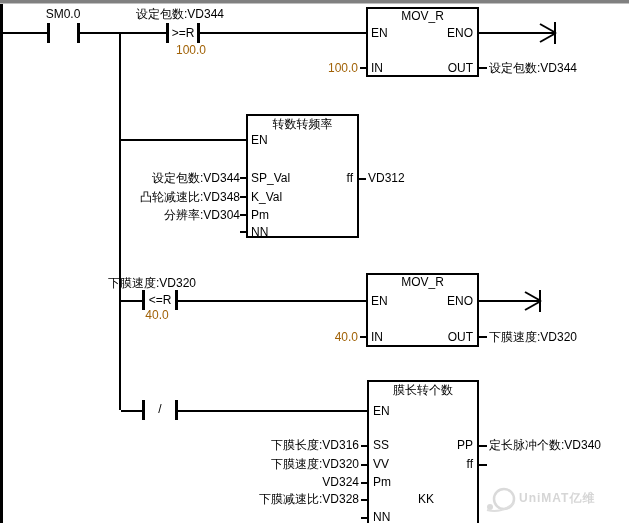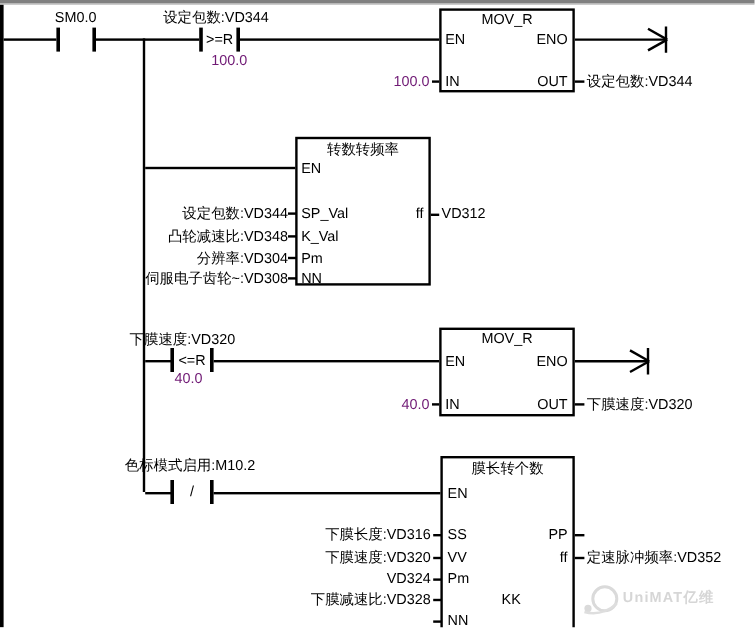--- a/index.html
+++ b/index.html
@@ -8,21 +8,21 @@
     overflow:hidden;font-family:"Liberation Sans","DejaVu Sans",sans-serif;
     color:#000;
   }
   .abs{position:absolute;}
   .wire{position:absolute;background:#000;}
   .bar{position:absolute;width:3px;height:20px;background:#000;}
   .box{position:absolute;border:2px solid #000;background:#fff;box-sizing:border-box;}
   .t{position:absolute;font-size:12px;line-height:14px;white-space:nowrap;text-align:right;}
   .tc{text-align:center;}
   .tr{}
-  .olive{color:#701a75;}
+  .olive{color:#a16207;}
   .tick{position:absolute;height:2px;background:#000;}
   .wm{position:absolute;font-size:12px;line-height:20px;color:#d6d6d6;font-weight:bold;letter-spacing:1px;}
   .topstrip{position:absolute;left:0;top:0;width:629px;height:3px;background:#808080;}
   .topstrip2{position:absolute;left:0;top:3px;width:629px;height:1px;background:#c0c0c0;}
 </style>
 </head>
 <body>
 
 <div id="stage">
 
@@ -77,21 +77,20 @@
   <div class="t" style="left:251px;top:225px;">NN</div>
 
   <div class="tick" style="left:240px;top:177px;width:7px;"></div>
   <div class="tick" style="left:240px;top:196px;width:7px;"></div>
   <div class="tick" style="left:240px;top:214px;width:7px;"></div>
   <div class="tick" style="left:240px;top:231px;width:7px;"></div>
 
   <div class="t tr" style="left:60px;top:171px;width:180px;">设定包数:VD344</div>
   <div class="t tr" style="left:60px;top:190px;width:180px;">凸轮减速比:VD348</div>
   <div class="t tr" style="left:60px;top:208px;width:180px;">分辨率:VD304</div>
-  <div class="t tr" style="left:60px;top:225px;width:180px;">伺服电子齿轮~:VD308</div>
 
   <div class="t tr" style="left:320px;top:171px;width:33px;">ff</div>
   <div class="tick" style="left:359px;top:178px;width:7px;"></div>
   <div class="t" style="left:368px;top:171px;">VD312</div>
 
   <div class="wire" style="left:121px;top:300px;width:22px;height:2px;"></div>
   <div class="bar" style="left:142px;top:290px;"></div>
   <div class="bar" style="left:175px;top:290px;"></div>
   <div class="t tc" style="left:145px;top:293px;width:30px;">&lt;=R</div>
   <div class="t tc" style="left:94px;top:276px;width:116px;">下膜速度:VD320</div>
@@ -113,21 +112,20 @@
     <line x1="0" y1="13" x2="61" y2="13" stroke="#000" stroke-width="2"></line>
     <line x1="46" y1="4" x2="62" y2="13" stroke="#000" stroke-width="2"></line>
     <line x1="46" y1="22" x2="62" y2="13" stroke="#000" stroke-width="2"></line>
     <line x1="61" y1="2" x2="61" y2="24" stroke="#000" stroke-width="2"></line>
   </svg>
 
   <div class="wire" style="left:121px;top:410px;width:22px;height:2px;"></div>
   <div class="bar" style="left:142px;top:400px;"></div>
   <div class="bar" style="left:175px;top:400px;"></div>
   <div class="t tc" style="left:145px;top:402px;width:30px;">/</div>
-  <div class="t" style="left:104px;top:381px;">色标模式启用:M10.2</div>
   <div class="wire" style="left:178px;top:410px;width:191px;height:2px;"></div>
 
   <div class="box" style="left:367px;top:380px;width:112px;height:150px;"></div>
   <div class="t tc" style="left:367px;top:383px;width:112px;">膜长转个数</div>
   <div class="t" style="left:373px;top:404px;">EN</div>
   <div class="t" style="left:373px;top:438px;">SS</div>
   <div class="t" style="left:373px;top:457px;">VV</div>
   <div class="t" style="left:373px;top:475px;">Pm</div>
   <div class="t" style="left:373px;top:492px;margin-left:45px;">KK</div>
   <div class="t" style="left:373px;top:510px;">NN</div>
@@ -140,21 +138,21 @@
 
   <div class="t tr" style="left:140px;top:438px;width:219px;">下膜长度:VD316</div>
   <div class="t tr" style="left:140px;top:457px;width:219px;">下膜速度:VD320</div>
   <div class="t tr" style="left:140px;top:475px;width:219px;">VD324</div>
   <div class="t tr" style="left:140px;top:492px;width:219px;">下膜减速比:VD328</div>
 
   <div class="t tr" style="left:430px;top:438px;width:43px;">PP</div>
   <div class="t tr" style="left:430px;top:457px;width:43px;">ff</div>
   <div class="tick" style="left:479px;top:445px;width:8px;"></div>
   <div class="tick" style="left:479px;top:464px;width:8px;"></div>
-  <div class="t" style="left:489px;top:457px;">定速脉冲频率:VD352</div>
+  <div class="t" style="left:489px;top:438px;">定长脉冲个数:VD340</div>
 
   <svg class="abs" style="left:483px;top:484px;" width="36" height="32">
     <circle cx="21" cy="15" r="10" fill="none" stroke="#dadada" stroke-width="2.5"></circle>
     <circle cx="7" cy="23" r="3" fill="#dadada"></circle>
     <path d="M4,26 Q18,30 31,19" fill="none" stroke="#dedede" stroke-width="2"></path>
   </svg>
   <div class="wm" style="left:519px;top:488px;">UniMAT亿维</div>
 
 </div>
 

